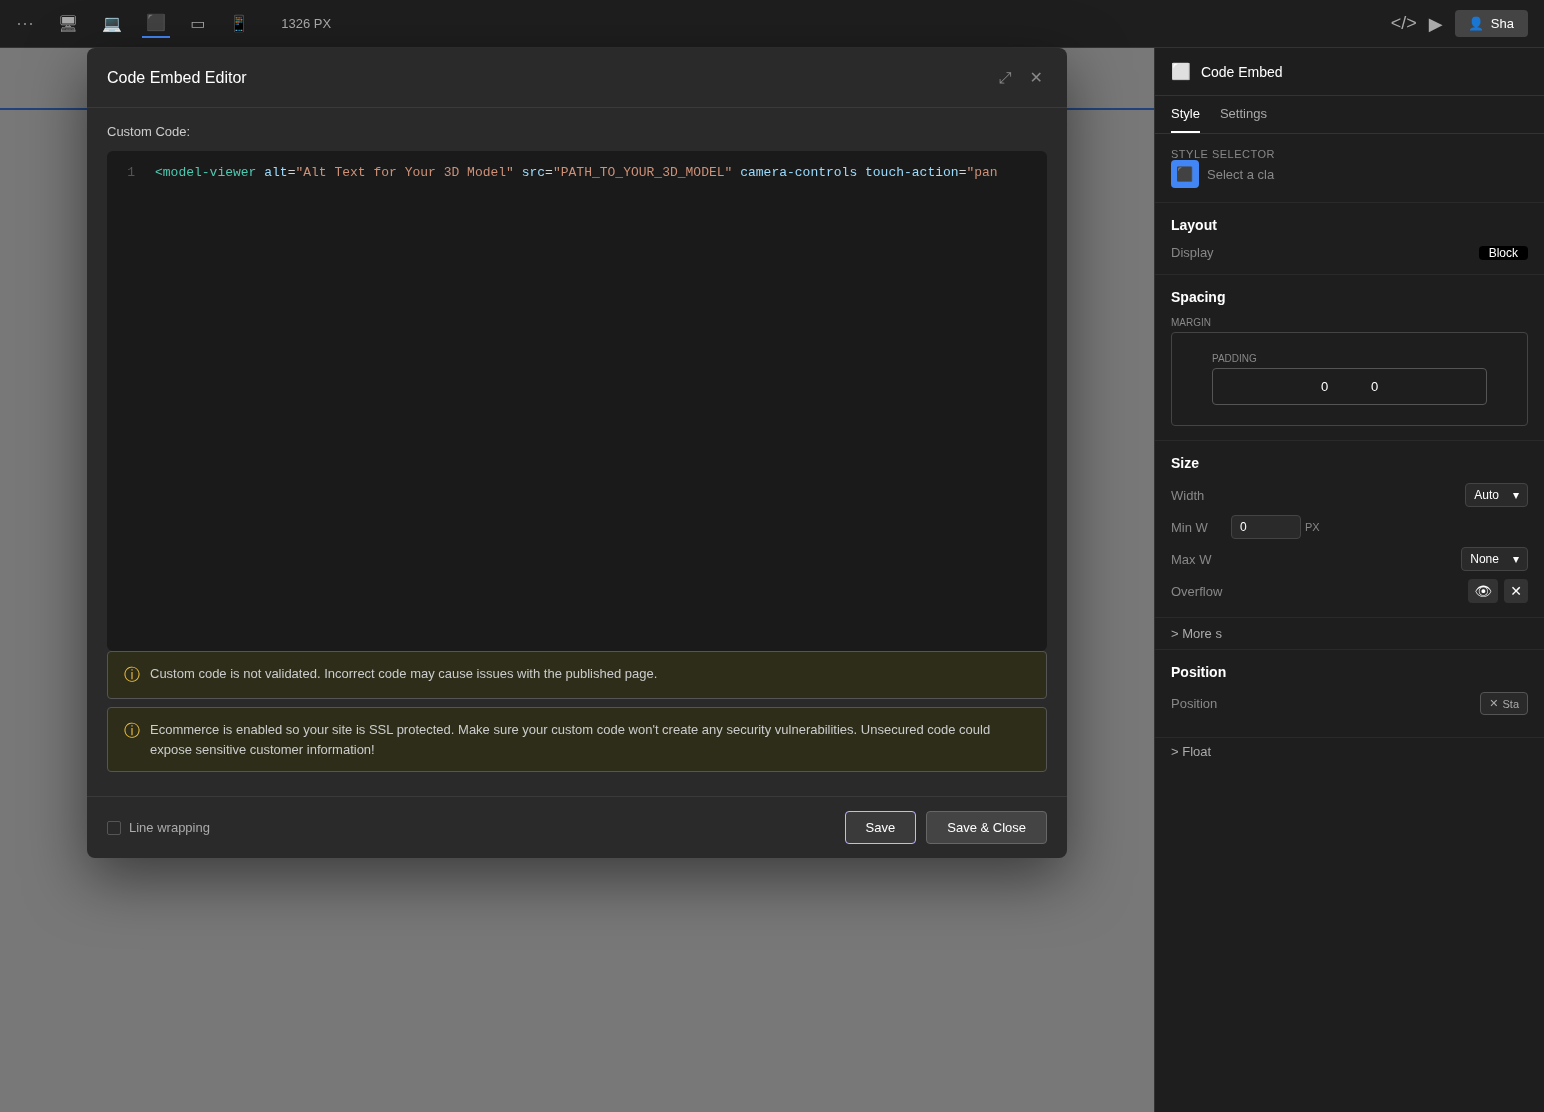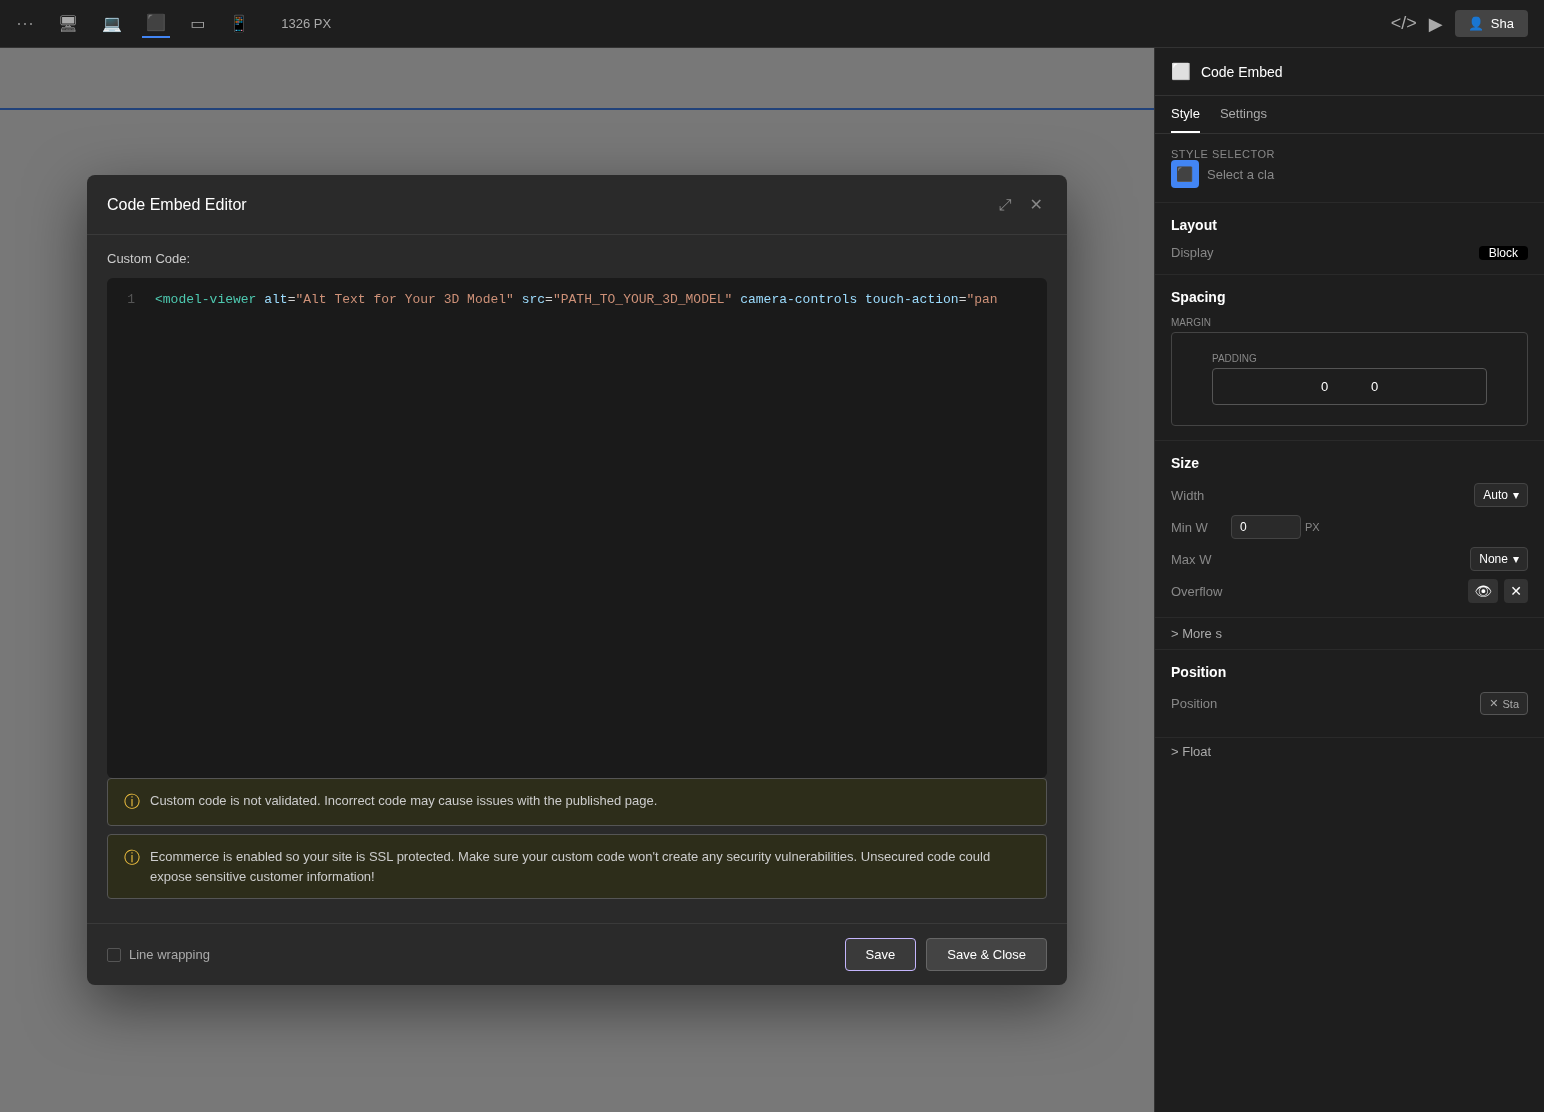--- a/index.html
+++ b/index.html
@@ -239,21 +239,21 @@
     }
     .size-dropdown {
       background: #2a2a2a;
       border: 1px solid #444;
       border-radius: 4px;
       color: #fff;
       font-size: 12px;
       padding: 4px 8px;
       display: flex;
       align-items: center;
-      gap: 5px;
+      gap: 14px;
       cursor: pointer;
     }
     .overflow-row {
       display: flex;
       align-items: center;
       justify-content: space-between;
       margin-top: 4px;
     }
     .overflow-label {
       color: #888;
@@ -327,21 +327,21 @@
 
     
     .modal-overlay {
       position: absolute;
       top: 48px;
       left: 0;
       right: 390px;
       bottom: 0;
       background: rgba(0,0,0,0.5);
       display: flex;
-      align-items: center;
+      align-items: flex-start;
       justify-content: center;
       z-index: 100;
     }
 
     
     .modal {
       background: #2a2a2a;
       border-radius: 8px;
       width: 980px;
       max-height: 860px;

